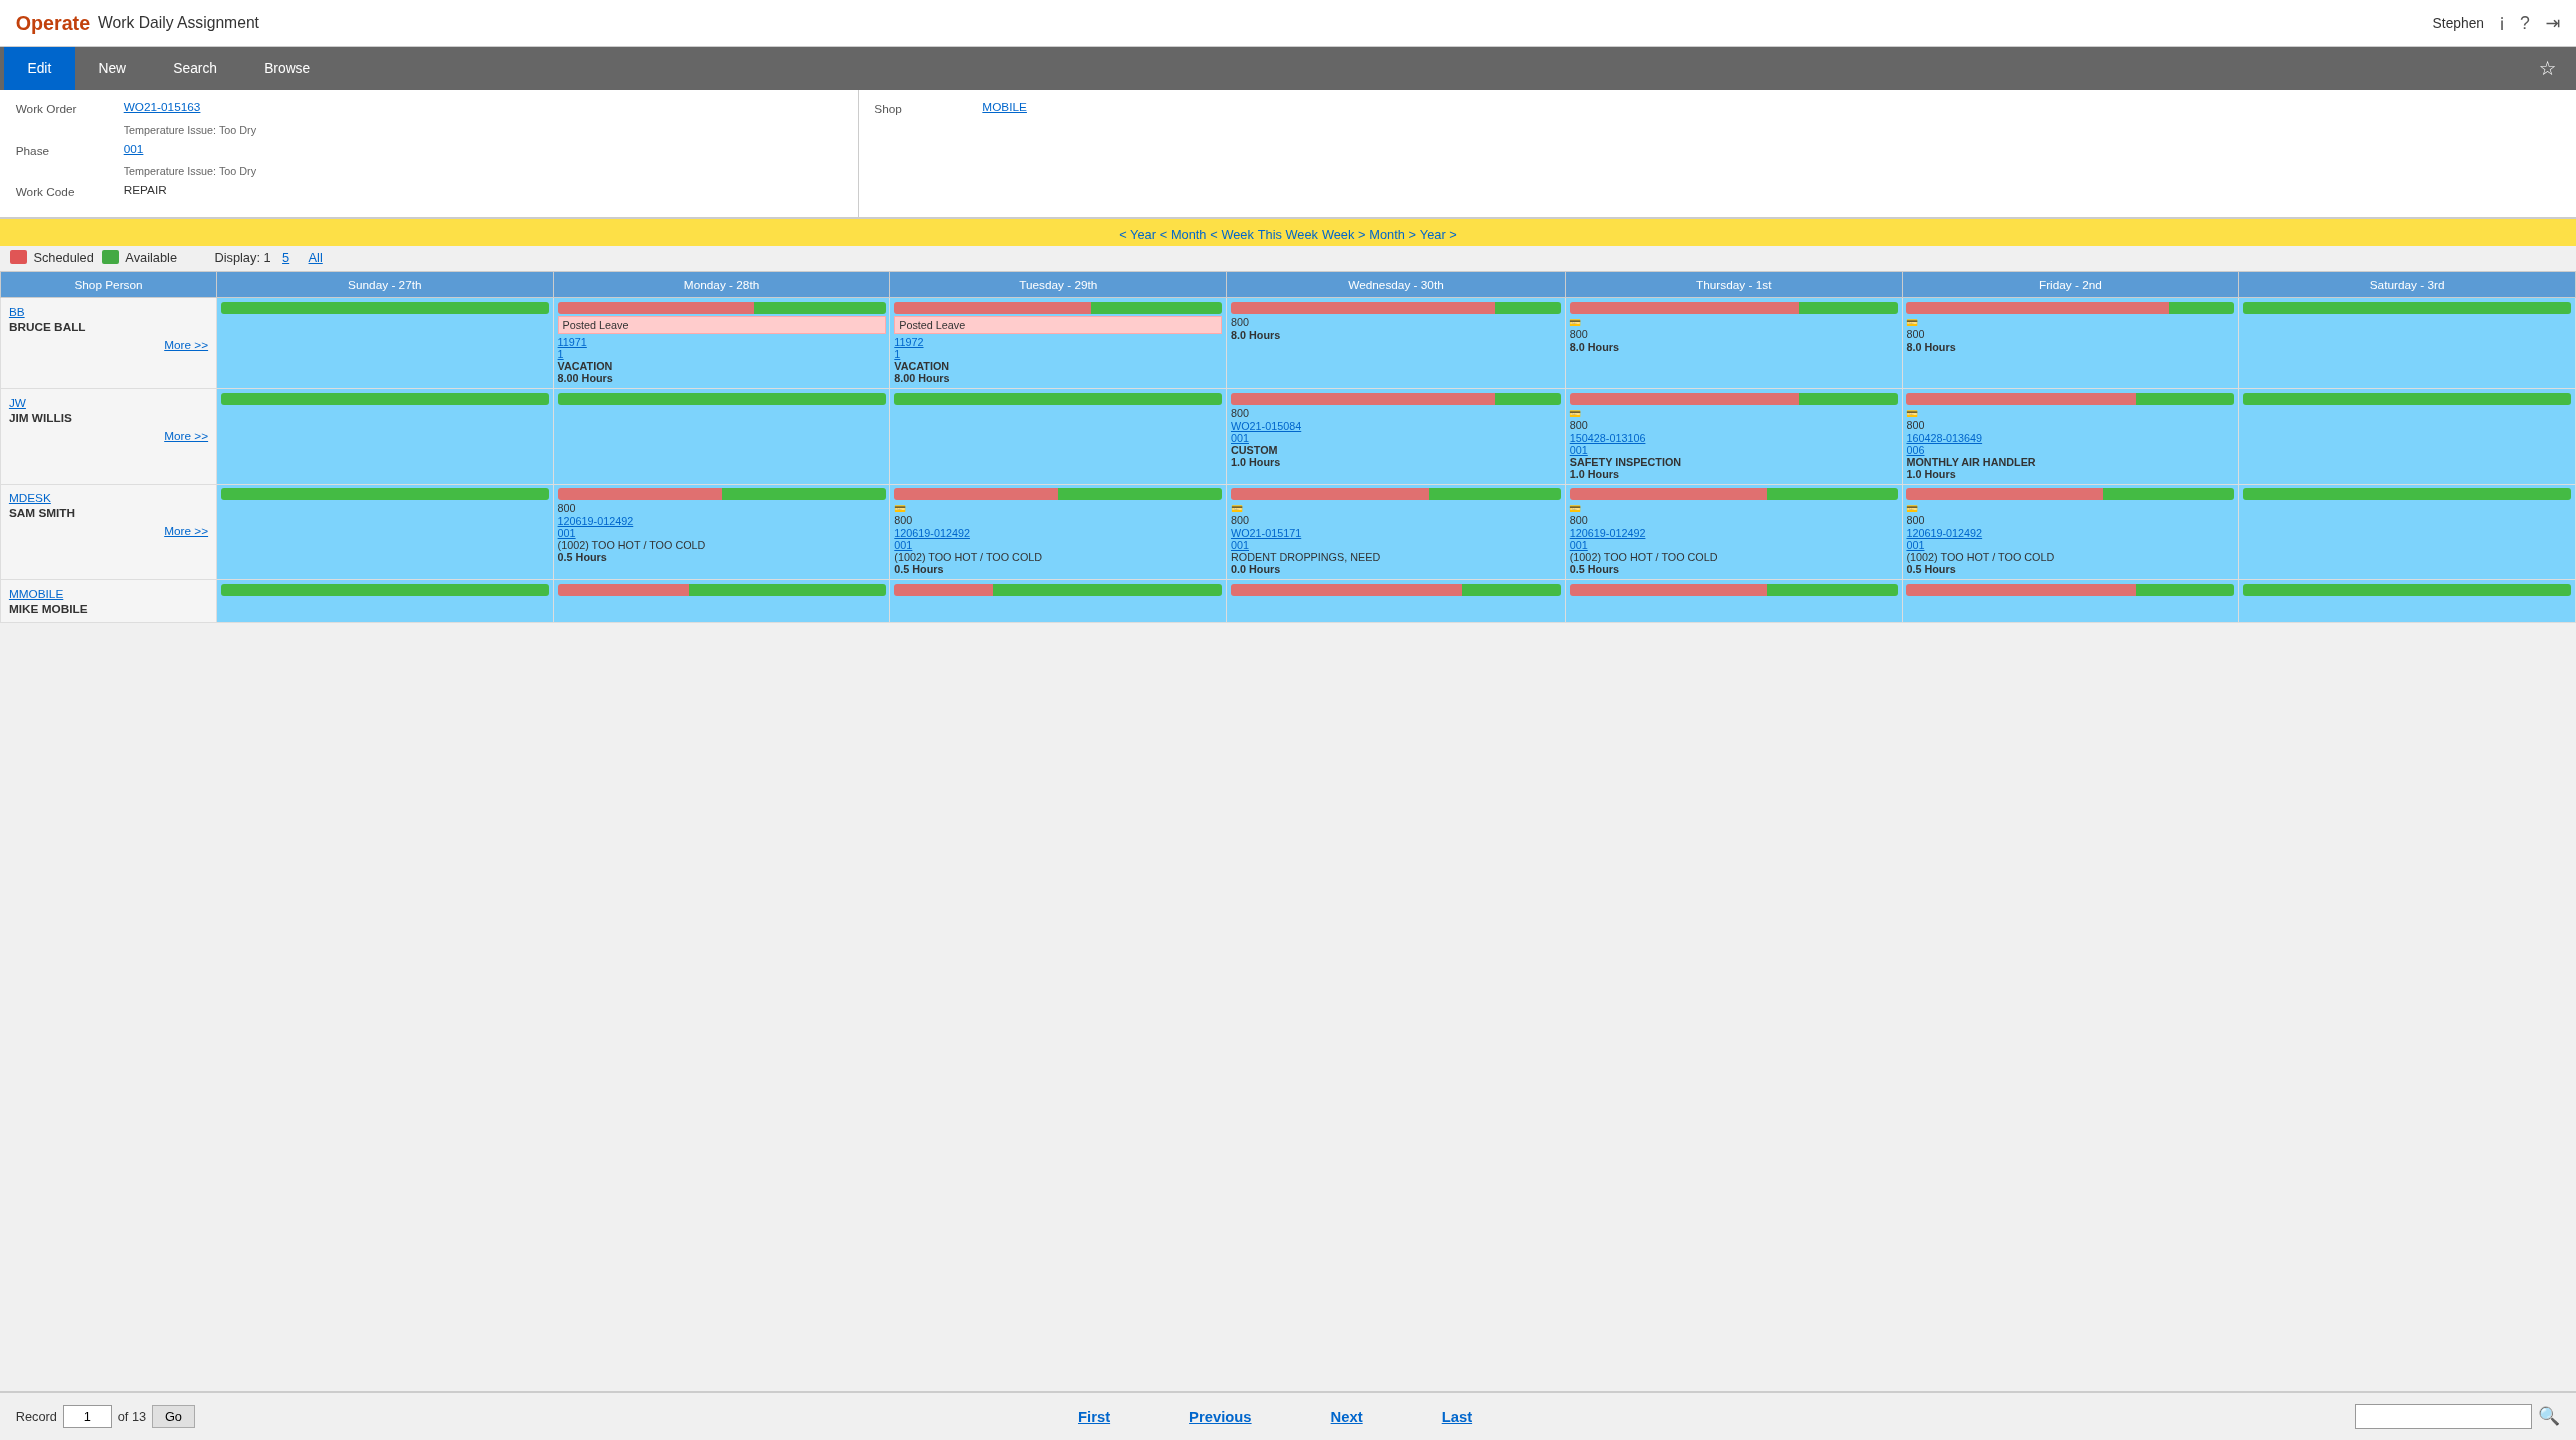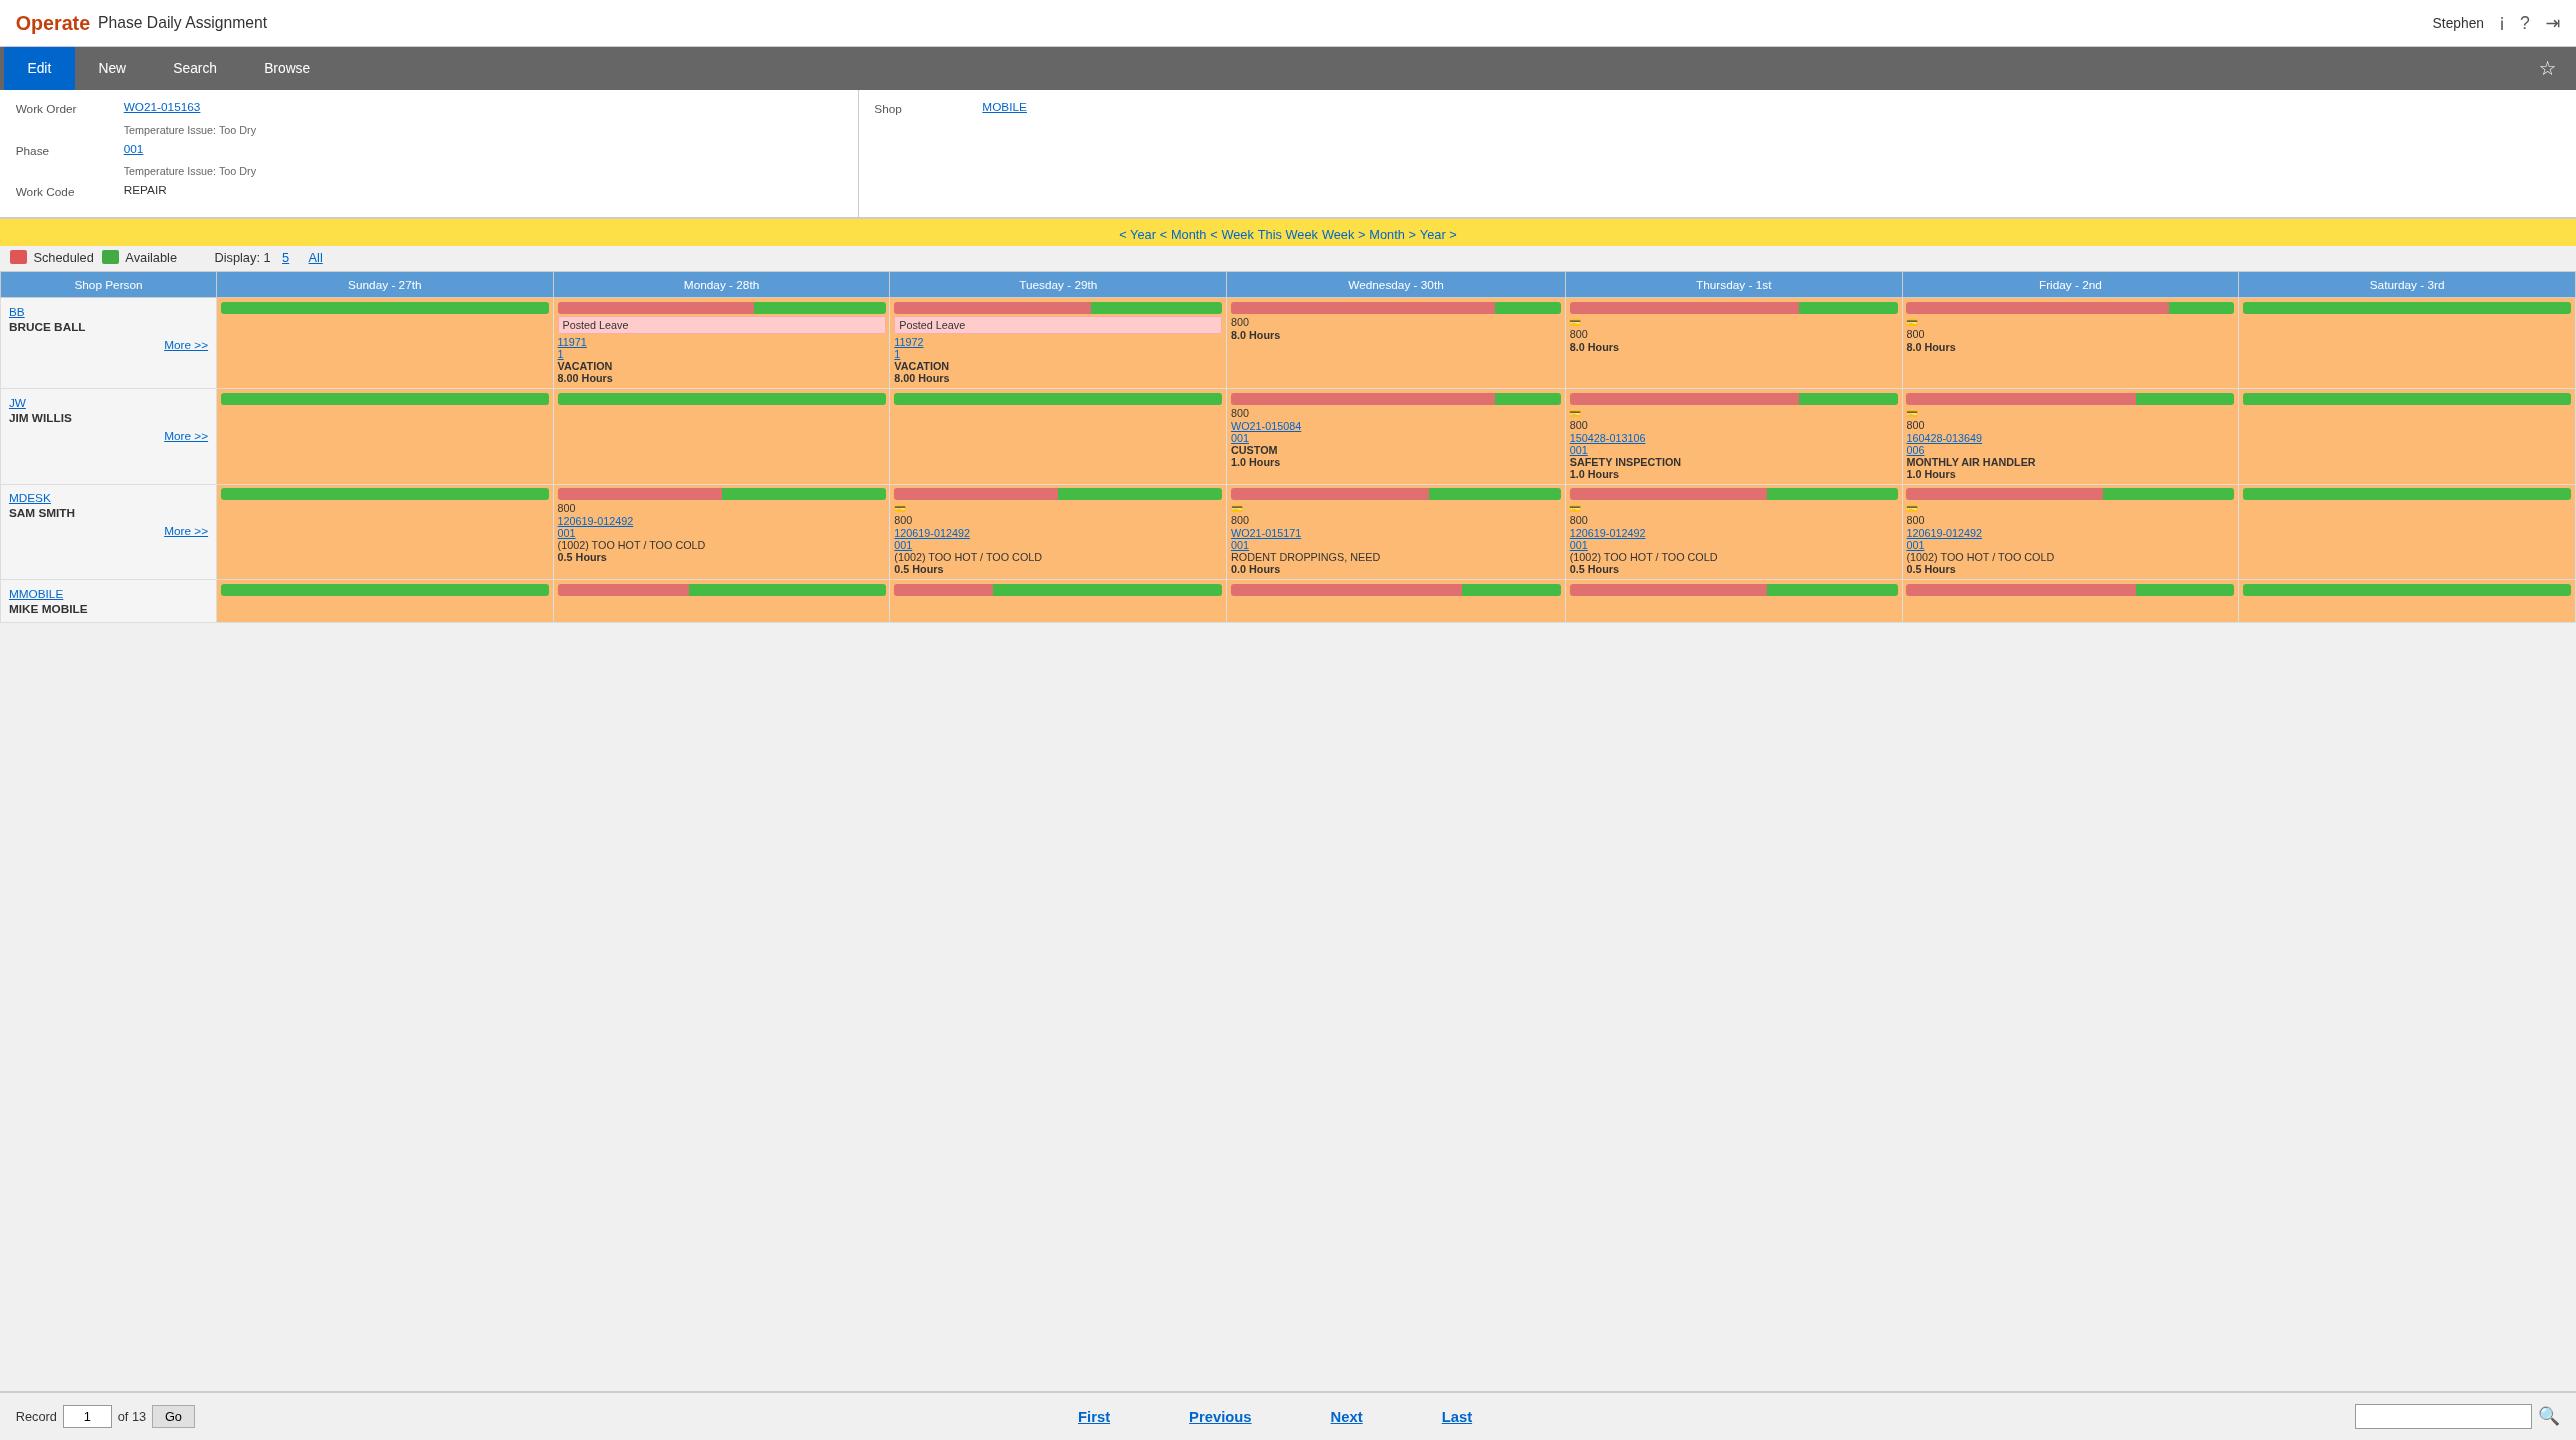--- a/index.html
+++ b/index.html
@@ -153,21 +153,21 @@
       color: #fff;
       text-align: center;
       font-size: 15.7px;
       font-weight: bold;
       padding: 9.8px;
       margin: 0;
     }
     .cal-table {
       width: 100%;
       border-collapse: collapse;
-      background: #fdba74;
+      background: #7dd3fc;
     }
     .cal-table th {
       background: #5b9bd5;
       color: #fff;
       text-align: center;
       padding: 5.9px 3.9px;
       font-size: 11.8px;
       font-weight: normal;
       border: 1px solid #ccc;
     }
@@ -275,21 +275,21 @@
       cursor: pointer;
       font-size: 17.7px;
       color: #333;
     }
   </style>
 </head>
 <body>
 
 <div class="top-header">
   <span class="app-title-operate">Operate</span>
-  <span class="app-title-sub">Phase Daily Assignment</span>
+  <span class="app-title-sub">Work Daily Assignment</span>
   <div class="top-header-right">
     <span class="user-name">Stephen</span>
     <span class="header-icon">ℹ</span>
     <span class="header-icon">?</span>
     <span class="header-icon">⇥</span>
   </div>
 </div>
 
 <div class="nav-bar">
   <button class="nav-btn active">Edit</button>

